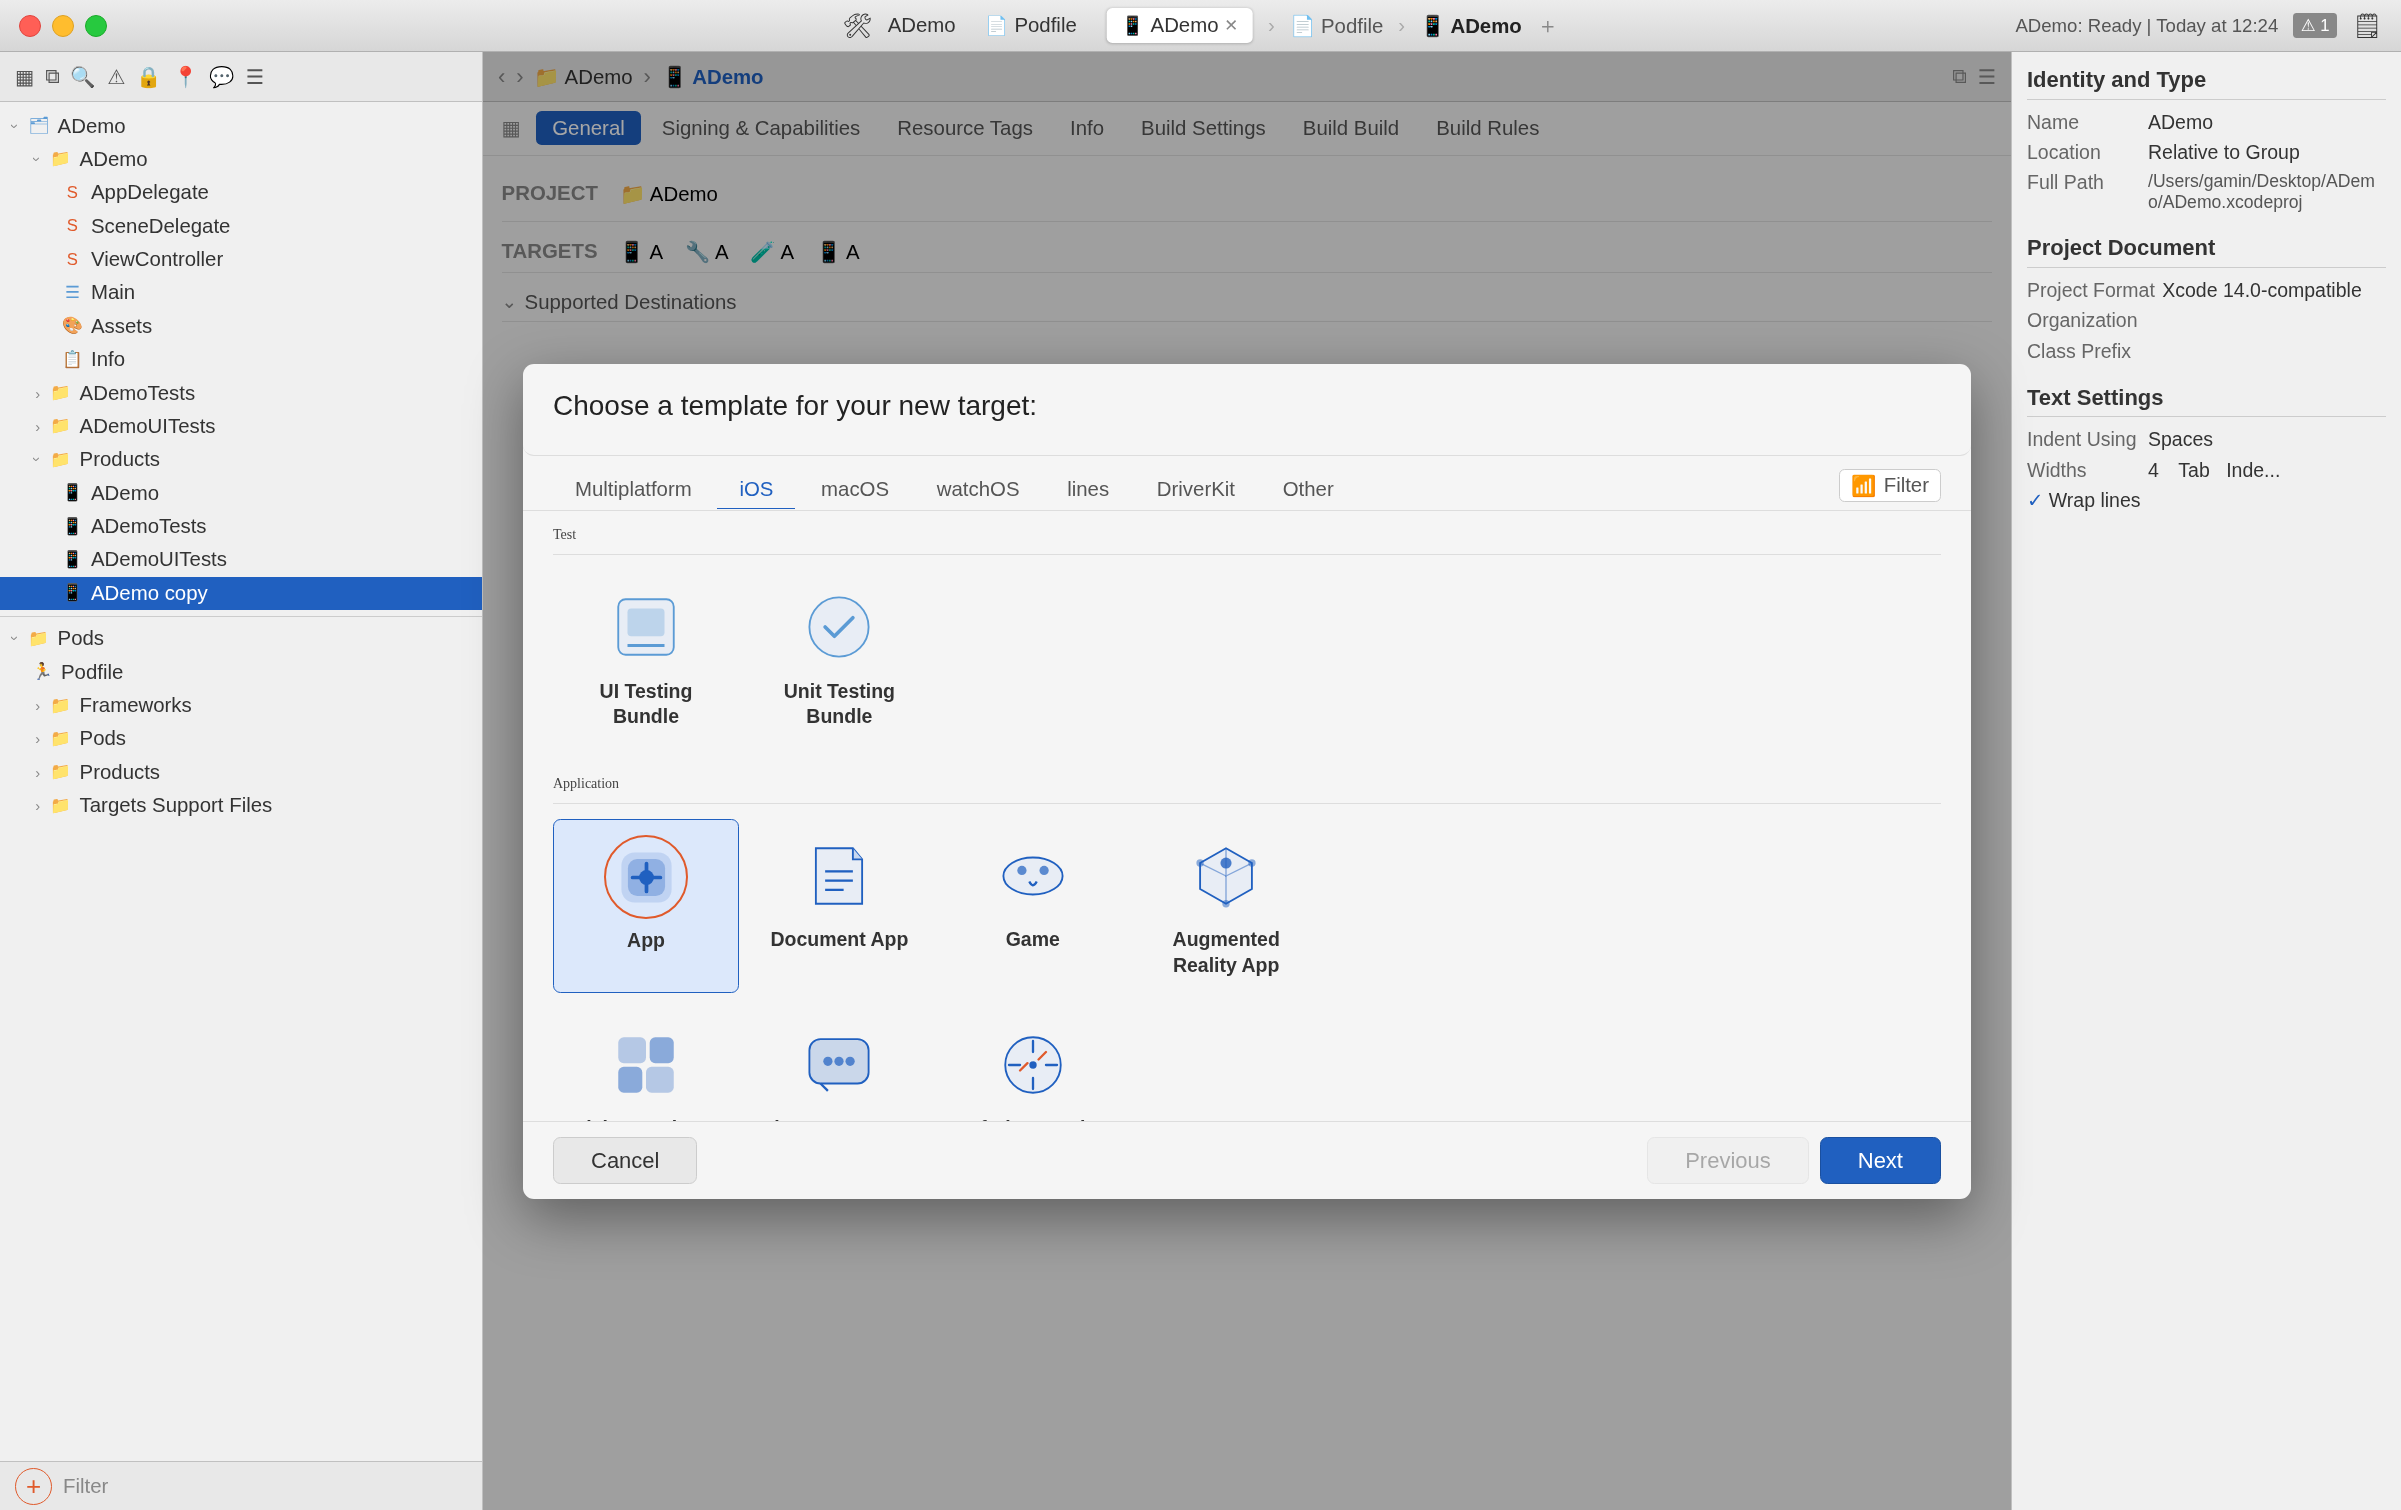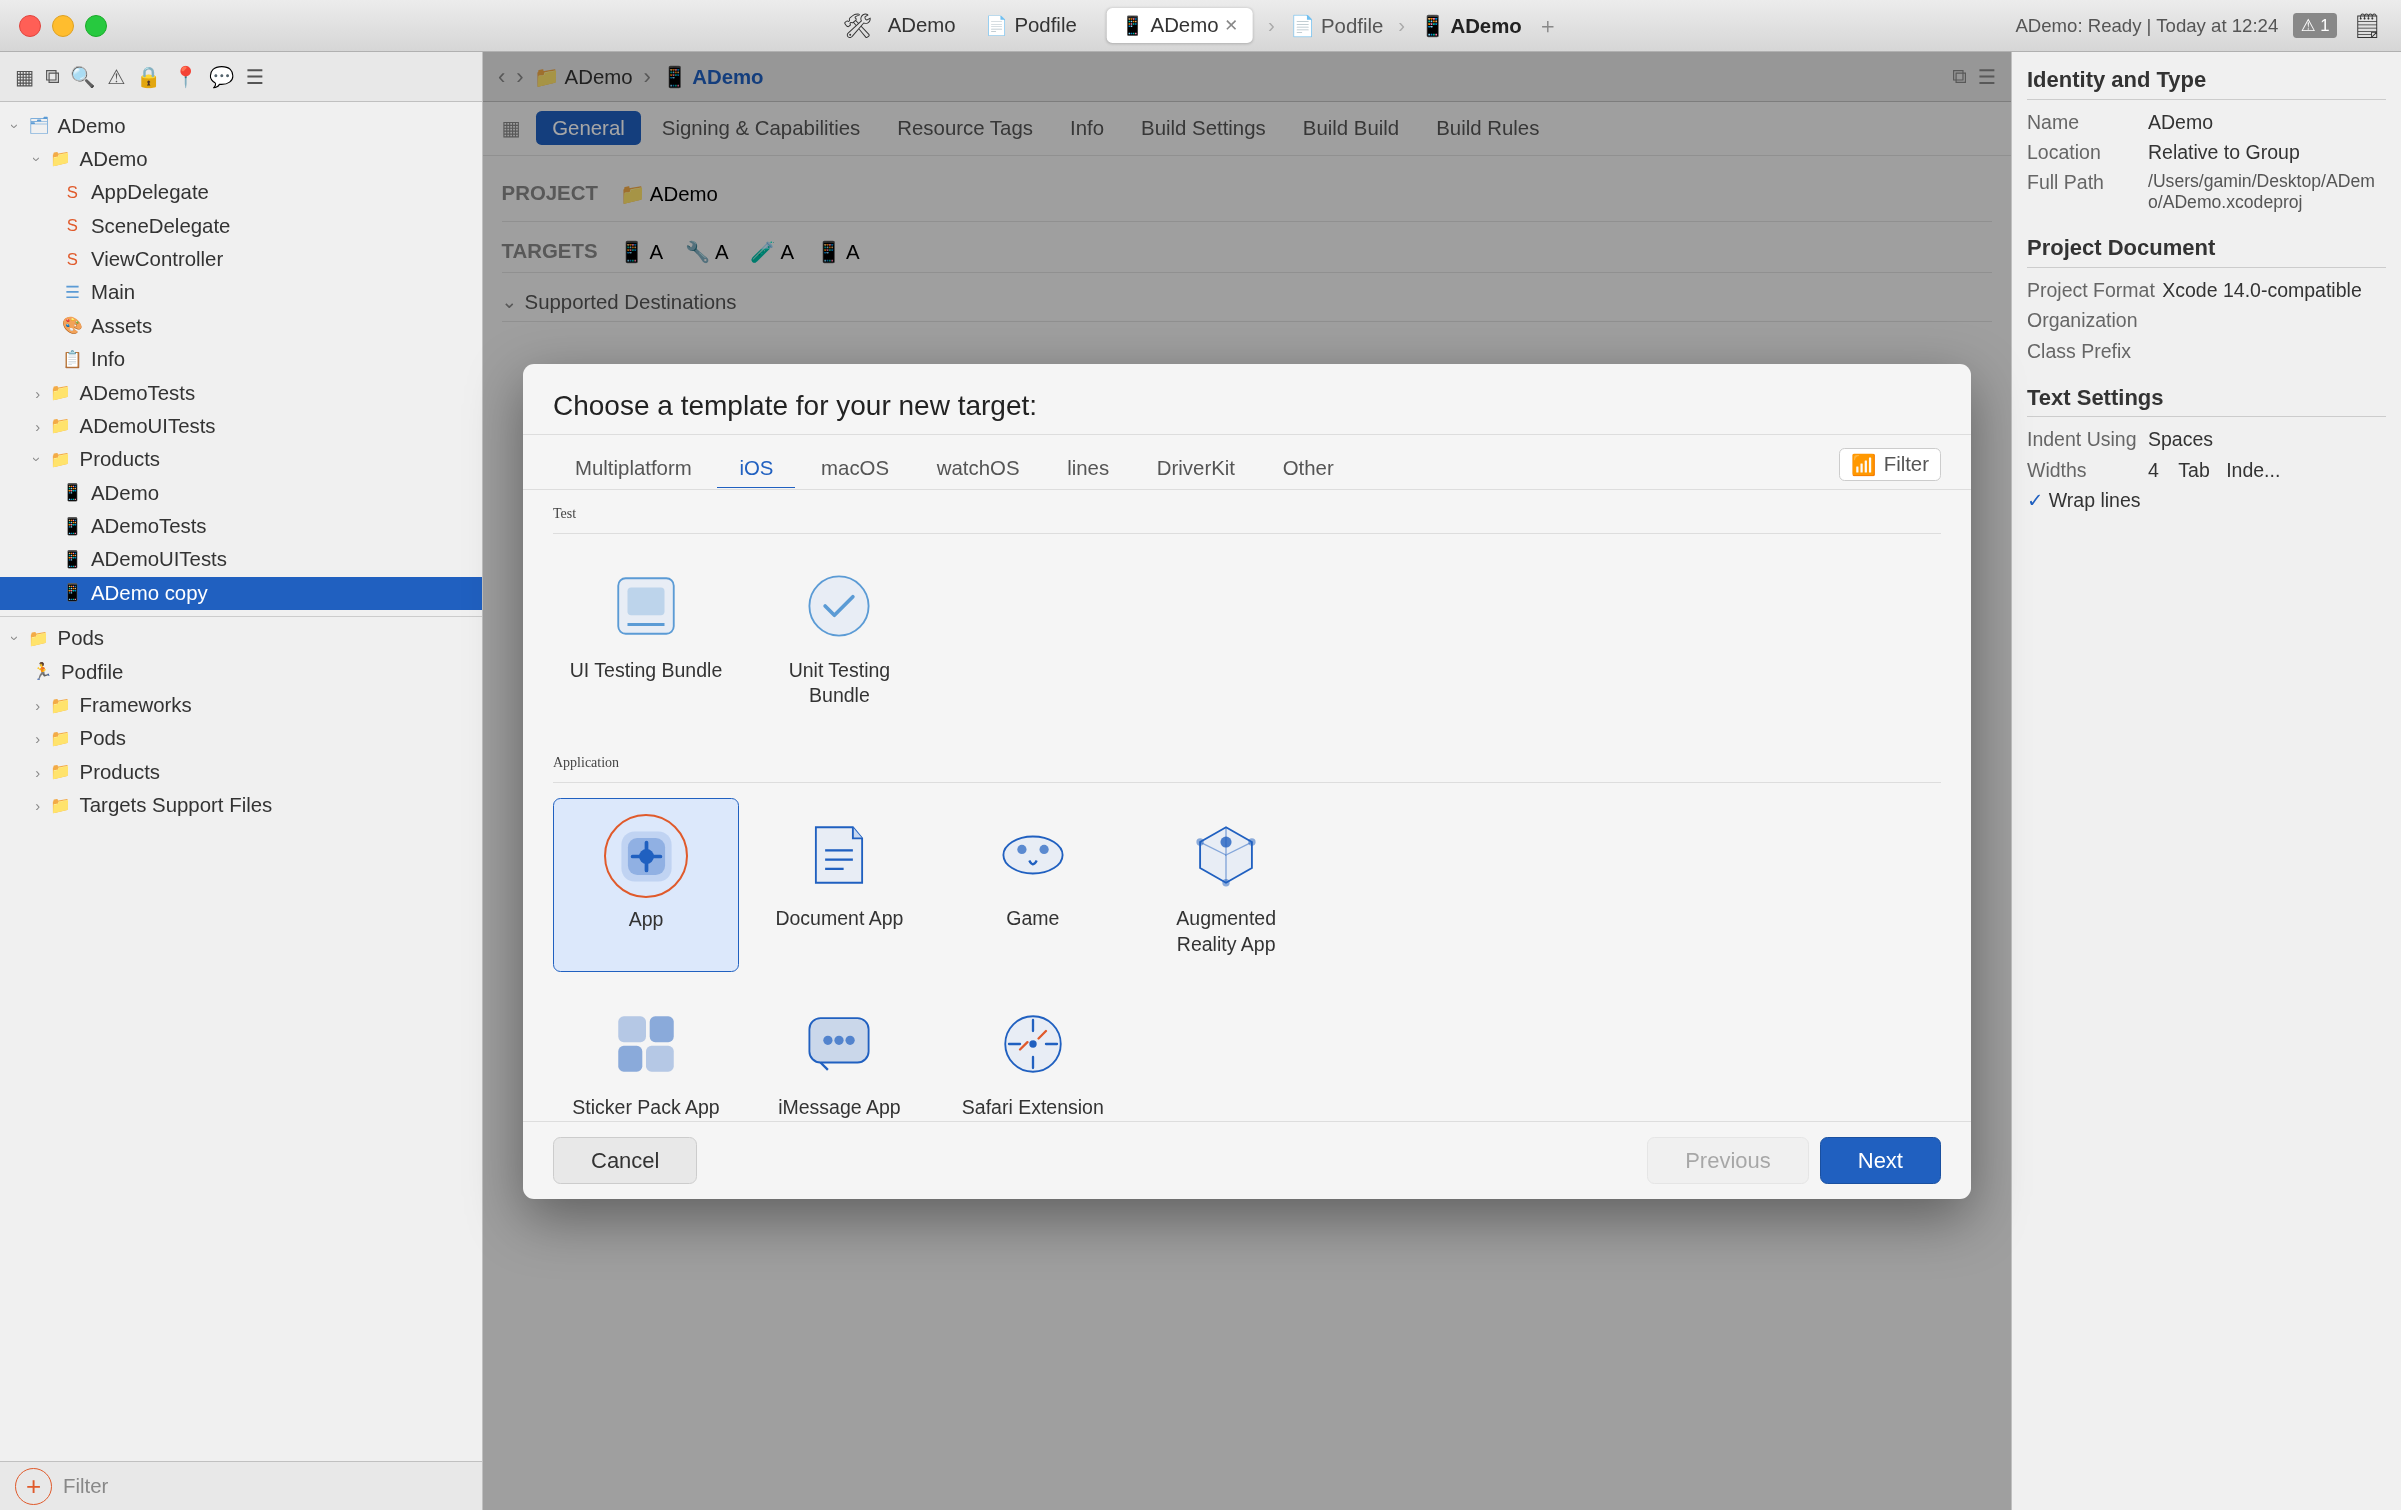--- a/index.html
+++ b/index.html
@@ -252,25 +252,26 @@
       background: #f5f5f5;
       border-radius: 11px;
       width: 1448px;
       max-height: 835px;
       display: flex;
       flex-direction: column;
       box-shadow: 0 18.6px 56px rgba(0,0,0,0.4);
     }
 
     .modal-header {
-      padding: 26px 30px 12px;
+      padding: 26px 30px 33px;
       font-size: 28px;
       font-weight: 500;
       color: #222;
       border-bottom: 0.9px solid #ddd;
+      border-radius: 11px;
     }
 
     .modal-tabs {
       display: flex;
       align-items: center;
       padding: 13px 30px 0;
       border-bottom: 0.9px solid #ddd;
       gap: 3.7px;
     }
     .modal-tab {
@@ -323,20 +324,21 @@
 
     .template-item {
       width: 186px;
       display: flex;
       flex-direction: column;
       align-items: center;
       padding: 15px 11px;
       border-radius: 7.4px;
       cursor: pointer;
       text-align: center;
+      font-weight: bold;
     }
     .template-item.selected {
       background: #dce8fb;
       border: 1.9px solid #2060c0;
     }
 
     .template-icon {
       width: 84px;
       height: 84px;
       margin-bottom: 9.3px;

